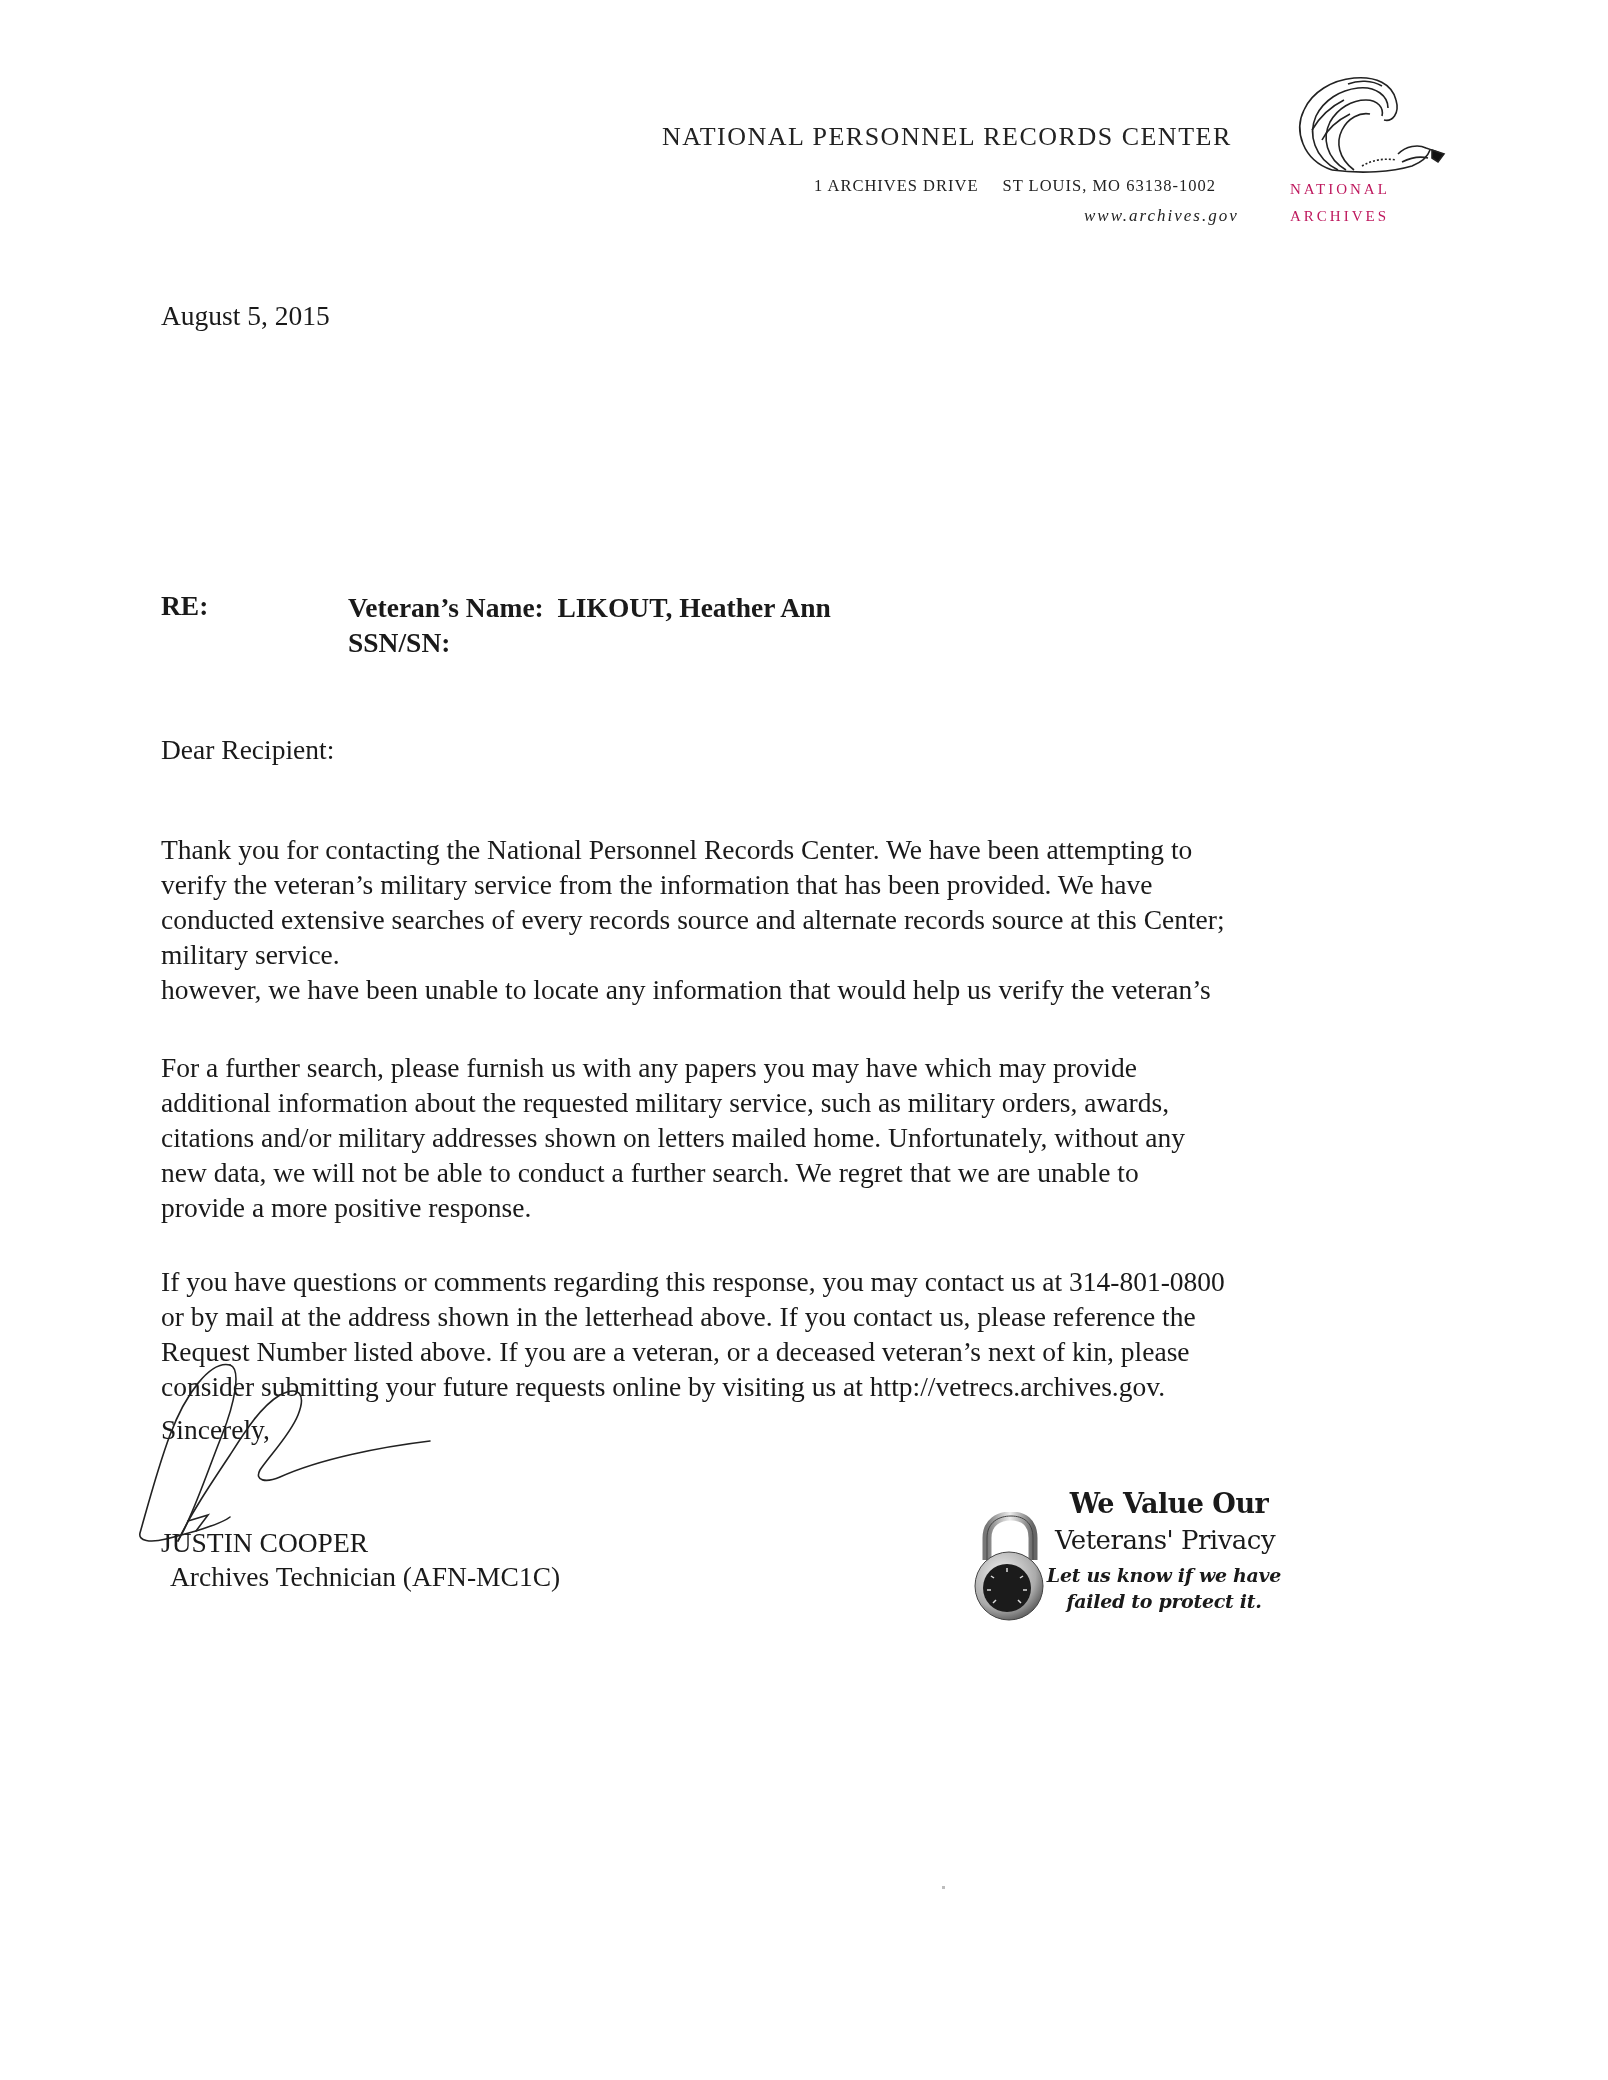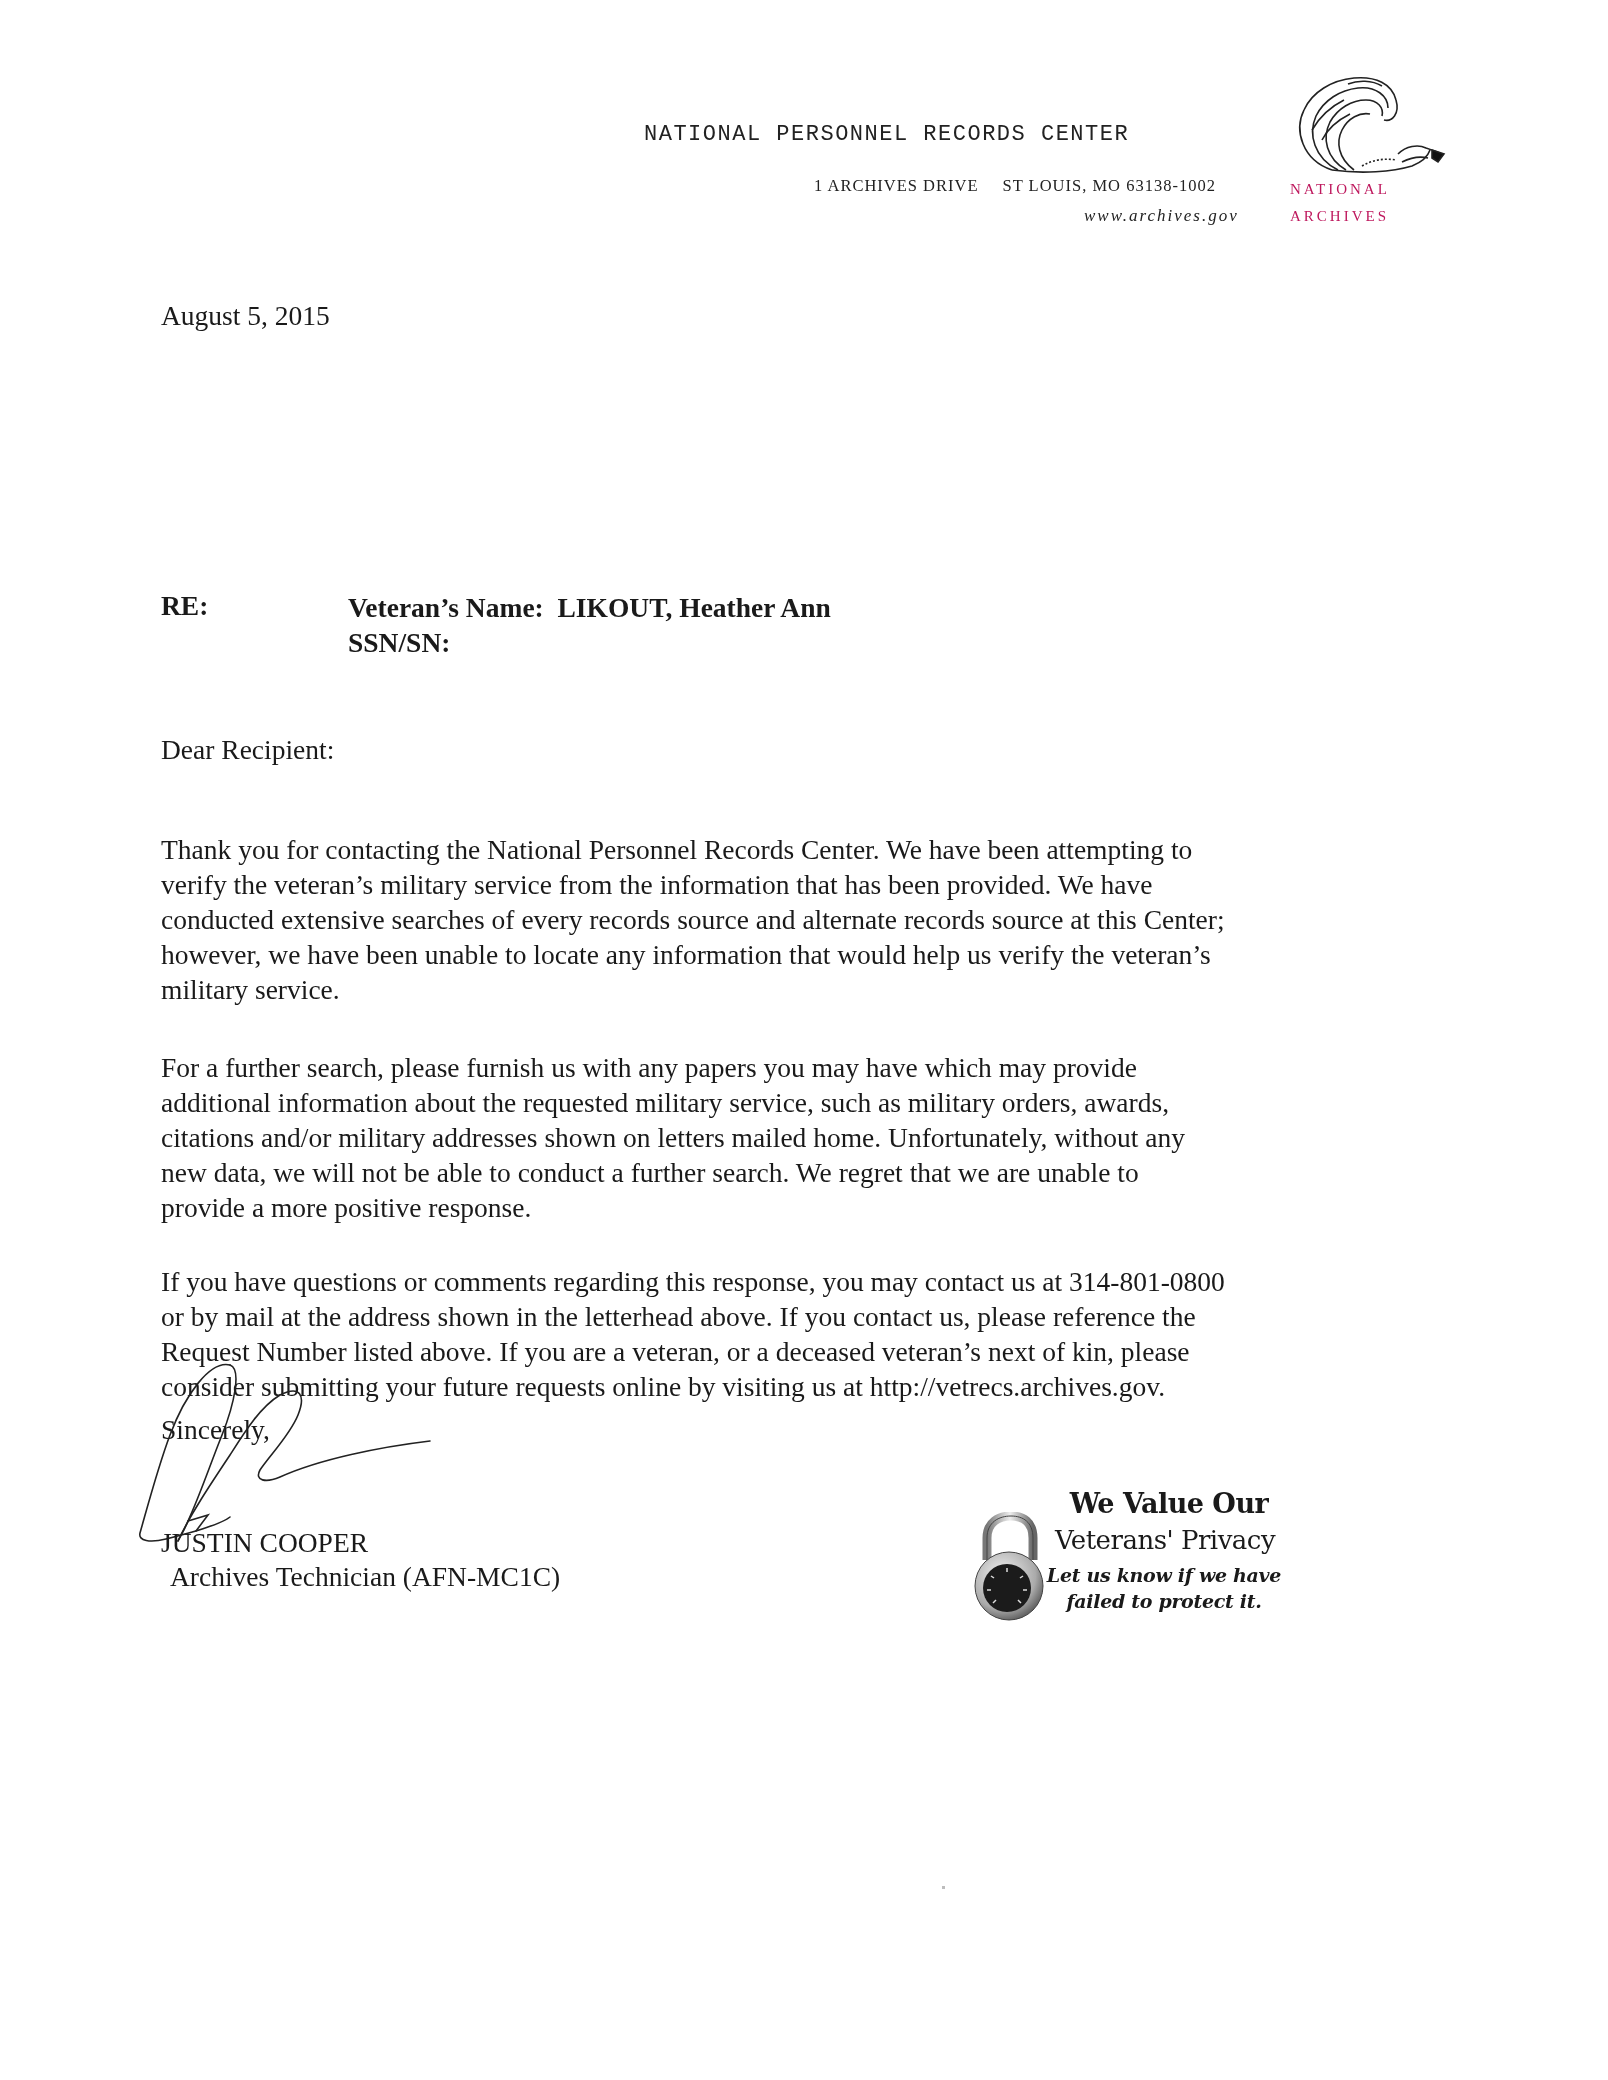--- a/index.html
+++ b/index.html
@@ -1,20 +1,20 @@
 <!DOCTYPE html>
 <html><head>
 <meta charset="utf-8">
 <style>
   html, body { margin: 0; padding: 0; background: #ffffff; }
   body { width: 1608px; height: 2080px; position: relative; overflow: hidden; color: #1a1a1a; font-family: "Liberation Serif", serif; }
   .abs { position: absolute; }
 
   
-  .lh-title { left: 644px; top: 122px; font-size: 22px; letter-spacing: 1.5px; color: #222; white-space: nowrap; font-family: Liberation Mono, monospace; }
+  .lh-title { left: 662px; top: 122px; font-size: 26px; letter-spacing: 1.5px; color: #222; white-space: nowrap; font-family: Liberation Serif, serif; }
   .lh-addr { left: 814px; top: 176px; font-size: 16.5px; letter-spacing: 1px; color: #222; white-space: nowrap; }
   .lh-addr span.gap { display: inline-block; width: 24px; }
   .lh-web { left: 1084px; top: 206px; font-size: 17px; font-style: italic; letter-spacing: 2px; color: #222; white-space: nowrap; }
   .logo-svg { left: 1292px; top: 70px; width: 156px; height: 110px; }
   .logo-text { left: 1290px; top: 176px; width: 166px; text-align: left; font-size: 15px; letter-spacing: 3px; line-height: 27px; color: #be185d; }
 
   
   .txt { font-size: 27.5px; line-height: 35px; color: #1a1a1a; white-space: nowrap; }
   .date { left: 161px; top: 298px; }
   .re-label { left: 161px; top: 590px; font-weight: bold; font-size: 27.5px; }
@@ -79,22 +79,22 @@
     <span></span>
   </div>
 </div>
 
 <div class="abs txt salutation">Dear Recipient:</div>
 
 <div class="abs txt para p1">
   <span class="line">Thank you for contacting the National Personnel Records Center.  We have been attempting to</span>
   <span class="line">verify the veteran’s military service from the information that has been provided.  We have</span>
   <span class="line">conducted extensive searches of every records source and alternate records source at this Center;</span>
+  <span class="line">military service.</span>
   <span class="line">however, we have been unable to locate any information that would help us verify the veteran’s</span>
-  <span class="line">military service.</span>
 </div>
 
 <div class="abs txt para p2">
   <span class="line">For a further search, please furnish us with any papers you may have which may provide</span>
   <span class="line">additional information about the requested military service, such as military orders, awards,</span>
   <span class="line">citations and/or military addresses shown on letters mailed home.  Unfortunately, without any</span>
   <span class="line">new data, we will not be able to conduct a further search.  We regret that we are unable to</span>
   <span class="line">provide a more positive response.</span>
 </div>
 

